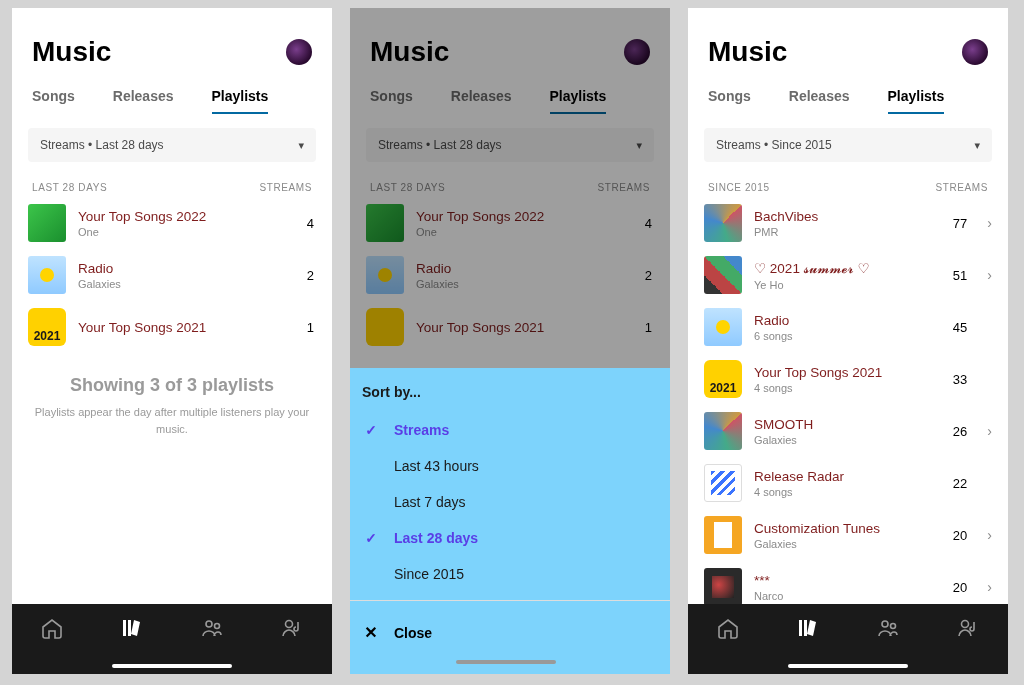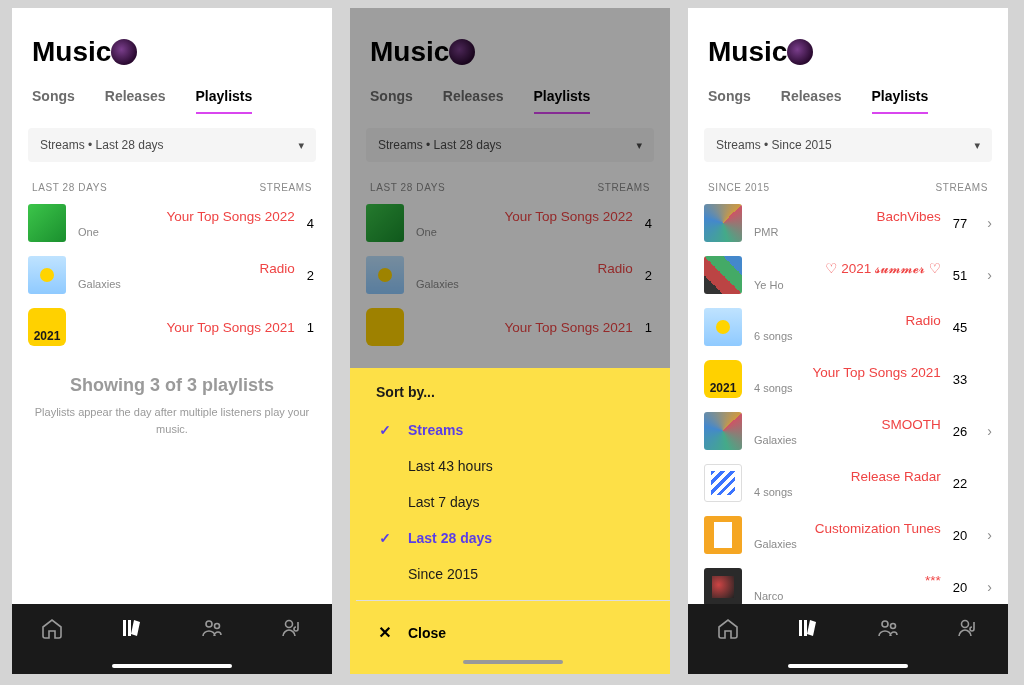--- a/index.html
+++ b/index.html
@@ -19,43 +19,44 @@
     background: #fff;
     position: relative;
     overflow: hidden;
     display: flex;
     flex-direction: column;
     flex-shrink: 0;
   }
   .topbar {
     padding: 28px 20px 6px 20px;
     display: flex;
+    justify-content: space-between;
     align-items: center;
   }
   .title {
     font-size: 28px;
     font-weight: 800;
     color: #000;
   }
   .avatar {
     width: 26px;
     height: 26px;
     border-radius: 50%;
     background: radial-gradient(circle at 40% 40%, #7a3e8c, #2a0a30 70%);
   }
   .tabs {
     display: flex;
-    gap: 30px;
+    gap: 38px;
     padding: 14px 20px 0 20px;
     font-size: 14px;
     font-weight: 600;
     color: #6b6b6b;
   }
   .tab { padding-bottom: 8px; cursor: pointer; }
-  .tab.active { color: #000; border-bottom: 2px solid #d946ef; }
+  .tab.active { color: #000; border-bottom: 2px solid #0369a1; }
   .filter-box {
     margin: 14px 16px 0 16px;
     background: #f5f5f5;
     border-radius: 4px;
     padding: 10px 12px;
     display: flex;
     justify-content: space-between;
     align-items: center;
     font-size: 12px;
     color: #4a4a4a;
@@ -96,21 +97,21 @@
   }
   .cover.collage2 { background: linear-gradient(45deg,#333 25%,#b44 25% 50%,#4a6 50% 75%,#48c 75%); }
   .cover.white { background:#fff; border:1px solid #ddd;}
   .cover.white::after{content:"";position:absolute;inset:6px;background:repeating-linear-gradient(135deg,#3b74ff 0 3px,transparent 3px 7px);}
   .cover.orange { background:#f5a623; }
   .cover.orange::after{content:"";position:absolute;left:10px;top:6px;width:18px;height:26px;background:#fff;}
   .cover.dark { background:#2a2a2a;}
   .cover.dark::after{content:"";position:absolute;inset:8px;background:radial-gradient(circle at 30% 40%,#c44,#222);}
   .cover.emoji { background:#f2f2f2;display:flex;align-items:center;justify-content:center;font-size:18px;}
   .meta { flex: 1; min-width: 0; }
-  .name { font-size: 13.5px; font-weight: 500; color: #ef4444; white-space: nowrap; overflow:hidden; text-overflow: ellipsis; text-align: right;}
+  .name { font-size: 13.5px; font-weight: 500; color: #7f1d1d; white-space: nowrap; overflow:hidden; text-overflow: ellipsis;}
   .sub { font-size: 11px; color: #8a8a8a; margin-top:2px;}
   .count { font-size: 13px; font-weight: 400; color: #000; padding-right: 2px;}
   .chev { font-size: 14px; color: #8a8a8a; margin-left: 6px;}
   .chev.hidden { visibility: hidden; }
   .footer-note {
     text-align:center;
     padding: 24px 20px 0 20px;
     color:#9a9a9a;
     font-size:11px;
     line-height:1.6;
@@ -125,22 +126,22 @@
     justify-content:space-around;
     padding-top:12px;
   }
   .bottomnav .icon { width:24px;height:24px;color:#9a9a9a;}
   .bottomnav .icon.active{color:#fff;}
   .homebar{position:absolute;bottom:6px;left:50%;transform:translateX(-50%);width:120px;height:4px;border-radius:3px;background:#fff;}
   
   .scrim{position:absolute;inset:0;background:rgba(0,0,0,0.38);}
   .sheet{
     position:absolute;left:0;right:0;bottom:0;
-    background:#fde047;
-    padding:16px 20px 10px 26px;
+    background:#7dd3fc;
+    padding:16px 20px 10px 12px;
     z-index:10;
   }
   .sheet-h{font-size:14px;font-weight:700;color:#1a1a1a;margin-bottom:12px;}
   .opt{
     display:flex;align-items:center;gap:14px;
     padding:10px 0;font-size:14px;cursor:pointer;
   }
   .opt .tick{width:18px;color:#5a3ee6;font-weight:700;display:flex;justify-content:center;}
   .opt .label{color:#1a1a1a;}
   .opt.selected .label{color:#5a3ee6;font-weight:600;}

